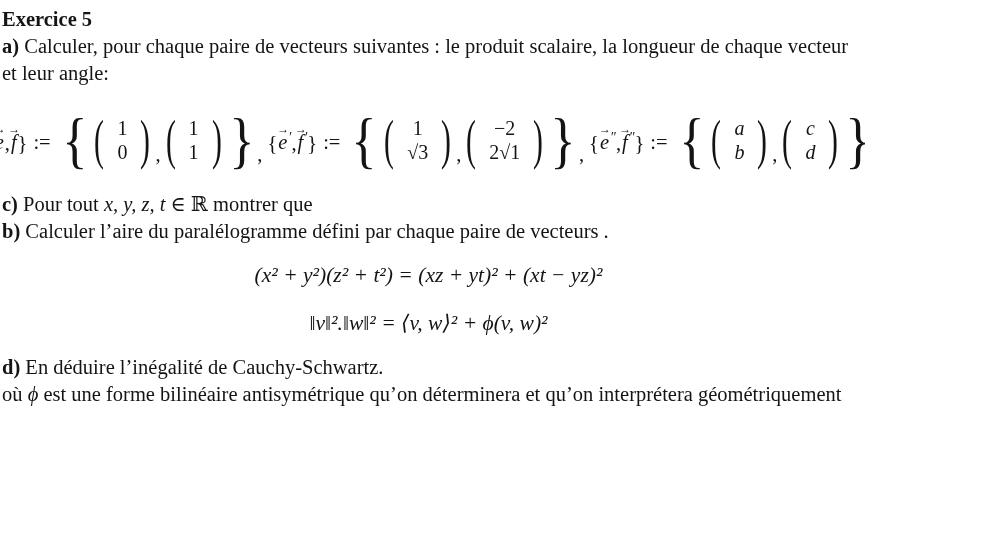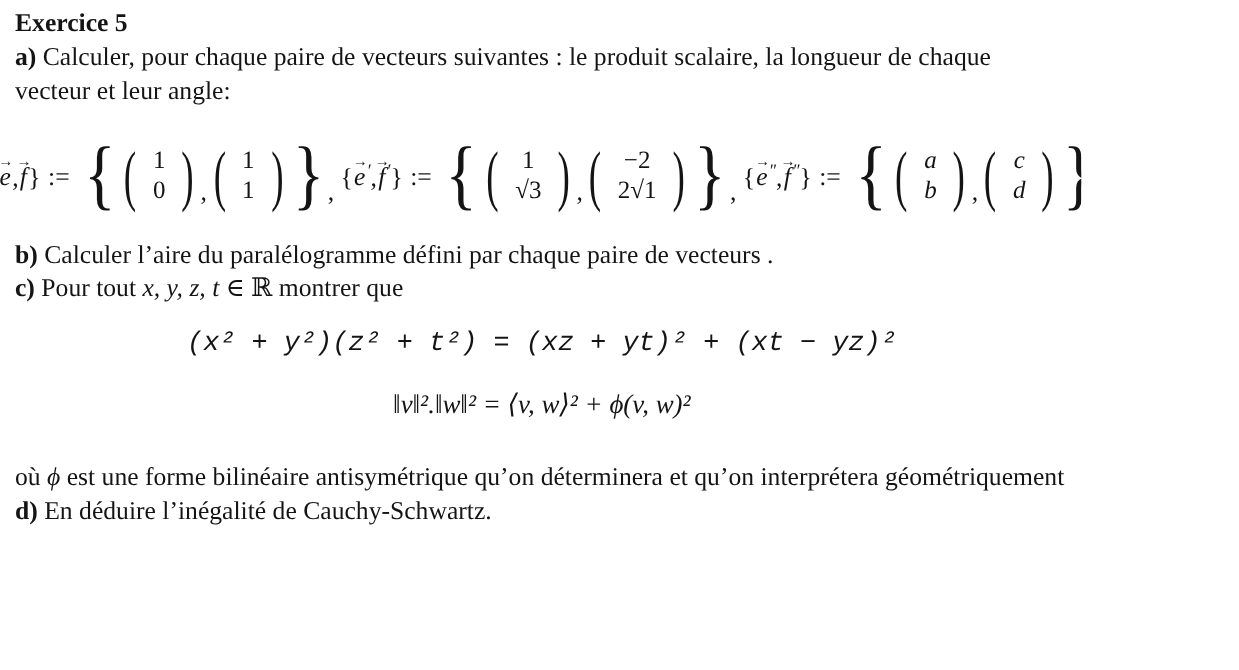--- a/index.html
+++ b/index.html
@@ -1,18 +1,18 @@
 <!DOCTYPE html>
 <html><head>
 <meta charset="utf-8">
 <style>
   html,body{margin:0;padding:0;background:#ffffff;}
   .page{
     width:865px;height:536px;box-sizing:border-box;
-    padding:6px 10px 0 12px;
+    padding:6px 10px 0 2px;
     font-family:"Liberation Serif","DejaVu Serif",serif;
     font-size:20.5px;line-height:27px;color:#141414;
     overflow:hidden;
   }
   p{margin:0;}
   .b{font-weight:bold;}
   .it{font-style:italic;}
   
   .formula-row{
     display:flex;align-items:center;justify-content:center;
@@ -29,22 +29,22 @@
             transform:scaleX(0.85);}
   .paren{font-size:54px;font-weight:300;display:inline-block;line-height:1;
          transform:scaleX(0.55);}
   .mat{display:inline-flex;align-items:center;margin:0 1px;}
   .col{display:inline-flex;flex-direction:column;align-items:center;
        line-height:1.2;padding:0 9px;font-size:20px;}
   .comma-low{transform:translateY(14px);}
   .setsep{transform:translateY(14px);margin:0 5px 0 1px;}
   
   .center-math{text-align:center;font-style:italic;font-size:21.5px;}
-  .eq-identity{margin:17px 0 15px 0;font-family:Liberation Mono, monospace;}
-  .eq-norm{margin:21px 0 32px 0;}
+  .eq-identity{margin:17px 0 15px 0;}
+  .eq-norm{margin:21px 0 17px 0;}
 </style>
 </head>
 <body>
 
 <div class="page">
 
   <p class="b">Exercice 5</p>
 
 
   <p><span class="b">a)</span><span> Calculer, pour chaque paire de vecteurs suivantes : le produit scalaire, la longueur de chaque vecteur et leur angle:</span></p>
@@ -119,26 +119,26 @@
             <span>c</span>
             <span>d</span>
           </span>
           <span class="paren">)</span>
         </span>
       <span class="bigbrace">}</span>
     </span>
 
   </div>
 
+  <p><span class="b">c)</span><span> Pour tout </span><span class="it">x, y, z, t</span><span> ∈ ℝ </span><span>montrer que</span></p>
+
   <p><span class="b">b)</span><span> Calculer l’aire du paralélogramme défini par chaque paire de vecteurs .</span></p>
-
-  <p><span class="b">c)</span><span> Pour tout </span><span class="it">x, y, z, t</span><span> ∈ ℝ </span><span>montrer que</span></p>
 
   <p class="center-math eq-identity">(x² + y²)(z² + t²) = (xz + yt)² + (xt − yz)²</p>
 
 
   <p class="center-math eq-norm">‖v‖².‖w‖² = ⟨v, w⟩² + ϕ(v, w)²</p>
 
+  <p><span class="b">d)</span><span> En déduire l’inégalité de Cauchy-Schwartz.</span></p>
+
   <p><span>où </span><span class="it">ϕ</span><span> est une forme bilinéaire antisymétrique qu’on déterminera et qu’on interprétera géométriquement</span></p>
-
-  <p><span class="b">d)</span><span> En déduire l’inégalité de Cauchy-Schwartz.</span></p>
 
 </div>
 
 </body></html>

